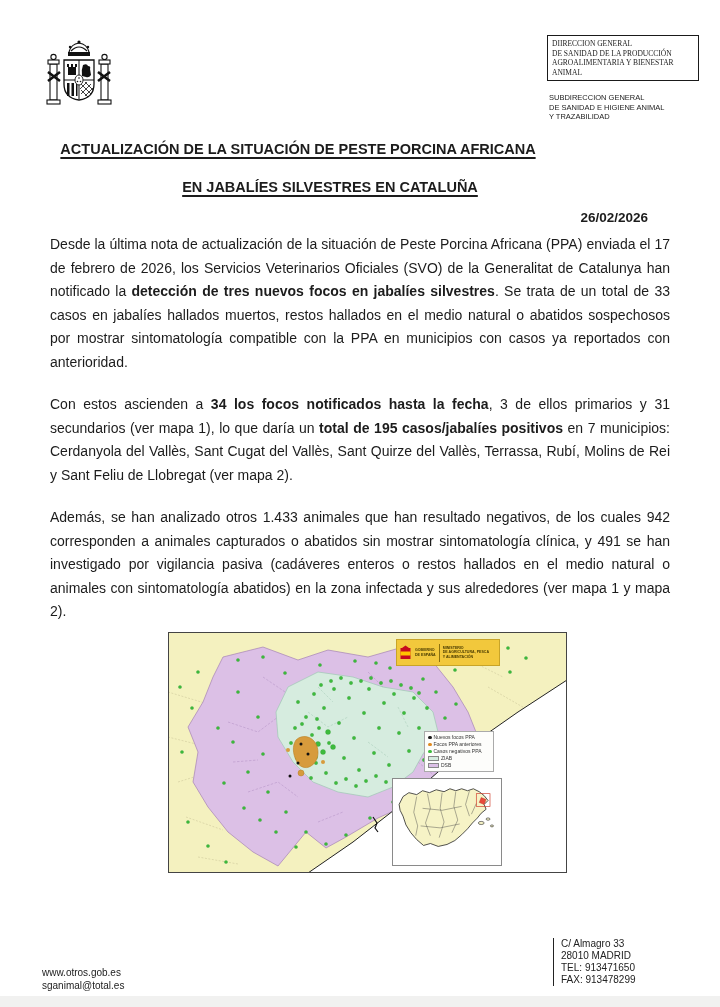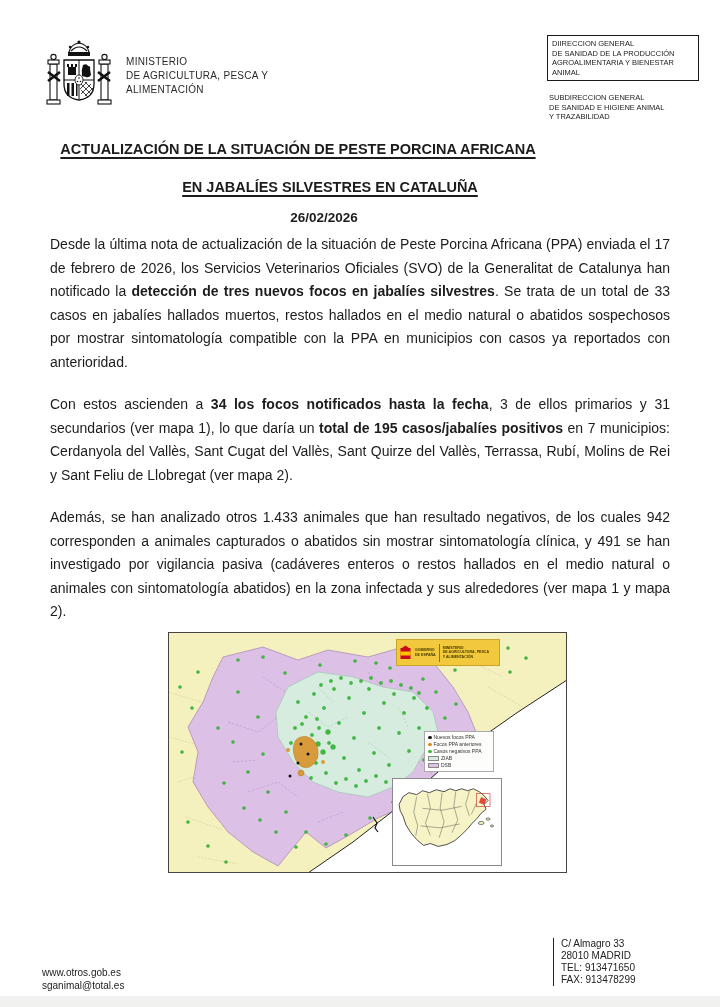--- a/index.html
+++ b/index.html
@@ -5,29 +5,29 @@
   html,body{margin:0;padding:0;background:#fff;}
   .page{position:relative;width:720px;height:1007px;background:#ffffff;overflow:hidden;
         font-family:"Liberation Sans",sans-serif;color:#1c1c1c;}
   .abs{position:absolute;}
   .pre{white-space:pre-line;}
 
   
   .crest{left:44px;top:38px;}
   .ministry-text{left:126px;top:55px;font-size:10px;line-height:14px;letter-spacing:.3px;color:#2a2a2a;}
   .dg-box{left:547px;top:35px;width:142px;border:1.5px solid #1a1a1a;padding:3px 4px;
-          font-size:7.5px;line-height:9.5px;color:#222;}
+          font-size:7.5px;line-height:9.5px;color:#222;font-family:Liberation Serif, serif;}
   .sdg{left:549px;top:93px;width:150px;font-size:7.5px;line-height:9.5px;color:#222;}
 
   
   .title-line{left:0;width:596px;text-align:center;font-weight:bold;font-size:14.5px;
               text-decoration:underline;text-decoration-thickness:1.5px;text-underline-offset:3px;}
   .t1{top:141px;}
   .t2{top:179px;padding-left:32px;}
-  .doc-date{left:0;top:210px;width:648px;text-align:center;font-weight:bold;font-size:13.5px;}
+  .doc-date{left:0;top:210px;width:648px;text-align:right;font-weight:bold;font-size:13.5px;}
 
   
   .bodytext{left:50px;top:233px;width:620px;font-size:14px;line-height:23.5px;text-align:justify;}
   .bodytext p{margin:0 0 19px 0;}
   .b{font-weight:bold;}
 
   
   .map-frame{left:168px;top:632px;width:399px;height:241px;}
   .map-frame svg.base{position:absolute;left:0;top:0;}
   .map-banner{position:absolute;left:228px;top:7px;width:104px;height:27px;background:#f2c83c;
@@ -97,23 +97,20 @@
           <rect x="4" y="22" width="11" height="4"></rect>
           <rect x="3" y="62" width="13" height="4"></rect>
         <rect x="57" y="26" width="7" height="36"></rect>
           <rect x="55" y="22" width="11" height="4"></rect>
           <rect x="54" y="62" width="13" height="4"></rect>
       </g>
       <path d="M4,34 l12,9 M16,34 l-12,9" stroke="#111" stroke-width="2.6"></path>
       <path d="M54,34 l12,9 M66,34 l-12,9" stroke="#111" stroke-width="2.6"></path>
     </svg>
   </div>
-  <div class="abs ministry-text pre">MINISTERIO
-DE AGRICULTURA, PESCA Y
-ALIMENTACIÓN</div>
   <div class="abs dg-box pre">DIIRECCION GENERAL
 DE SANIDAD DE LA PRODUCCIÓN
 AGROALIMENTARIA Y BIENESTAR
 ANIMAL</div>
   <div class="abs sdg pre">SUBDIRECCION GENERAL
 DE SANIDAD E HIGIENE ANIMAL
 Y TRAZABILIDAD</div>
 
   <div class="abs title-line t1">ACTUALIZACIÓN DE LA SITUACIÓN DE PESTE PORCINA AFRICANA</div>
   <div class="abs title-line t2">EN JABALÍES SILVESTRES EN CATALUÑA</div>

